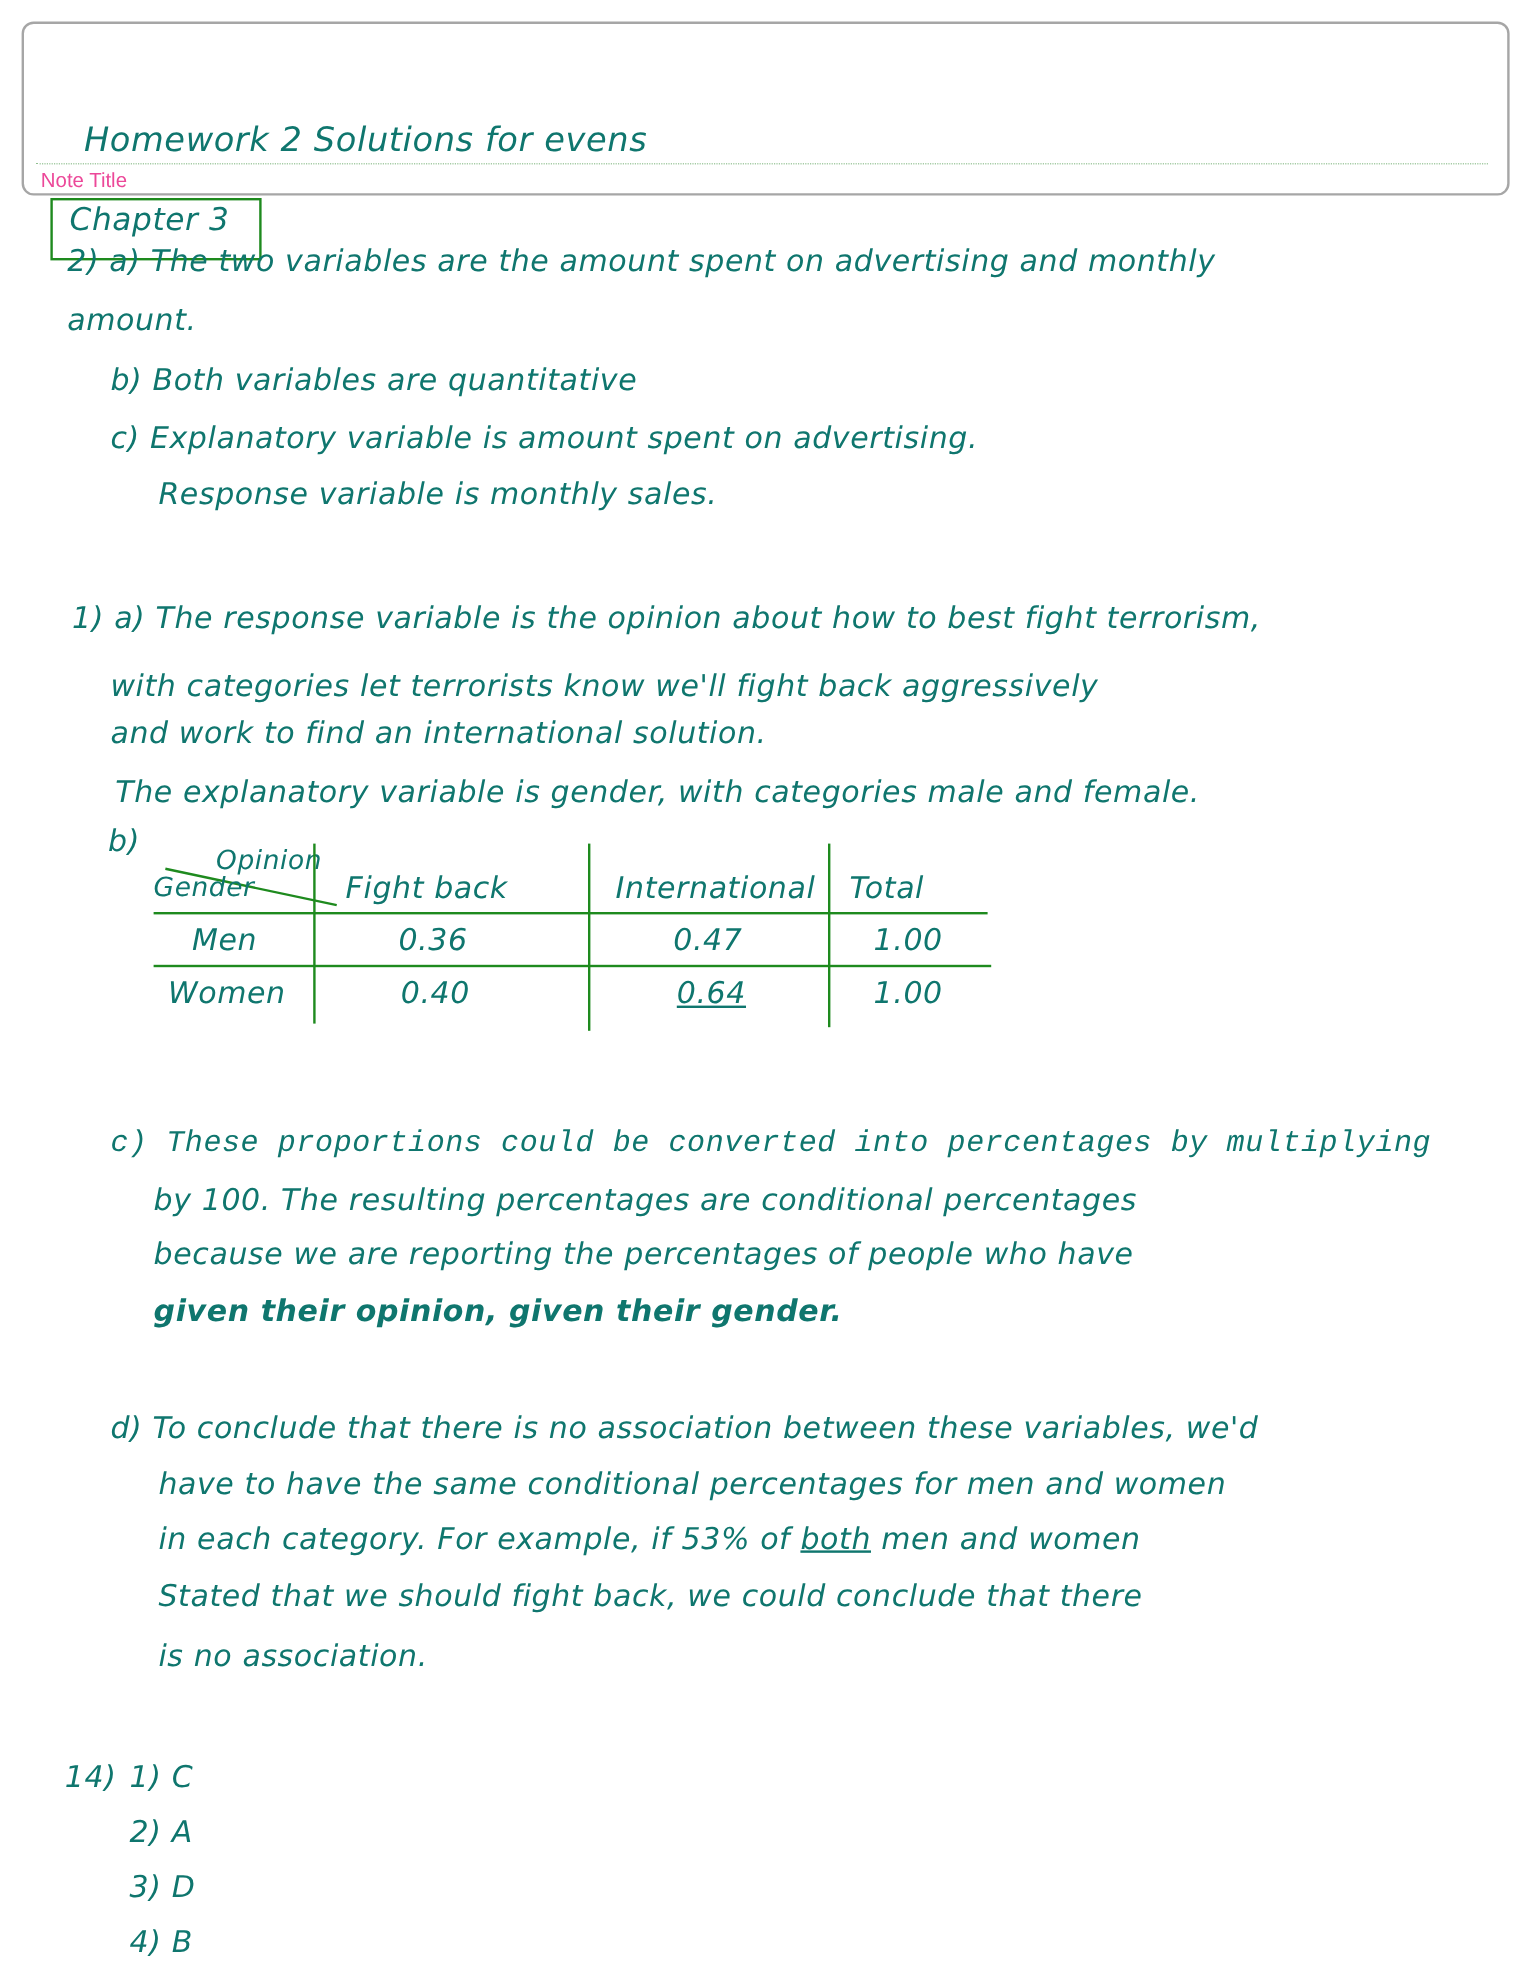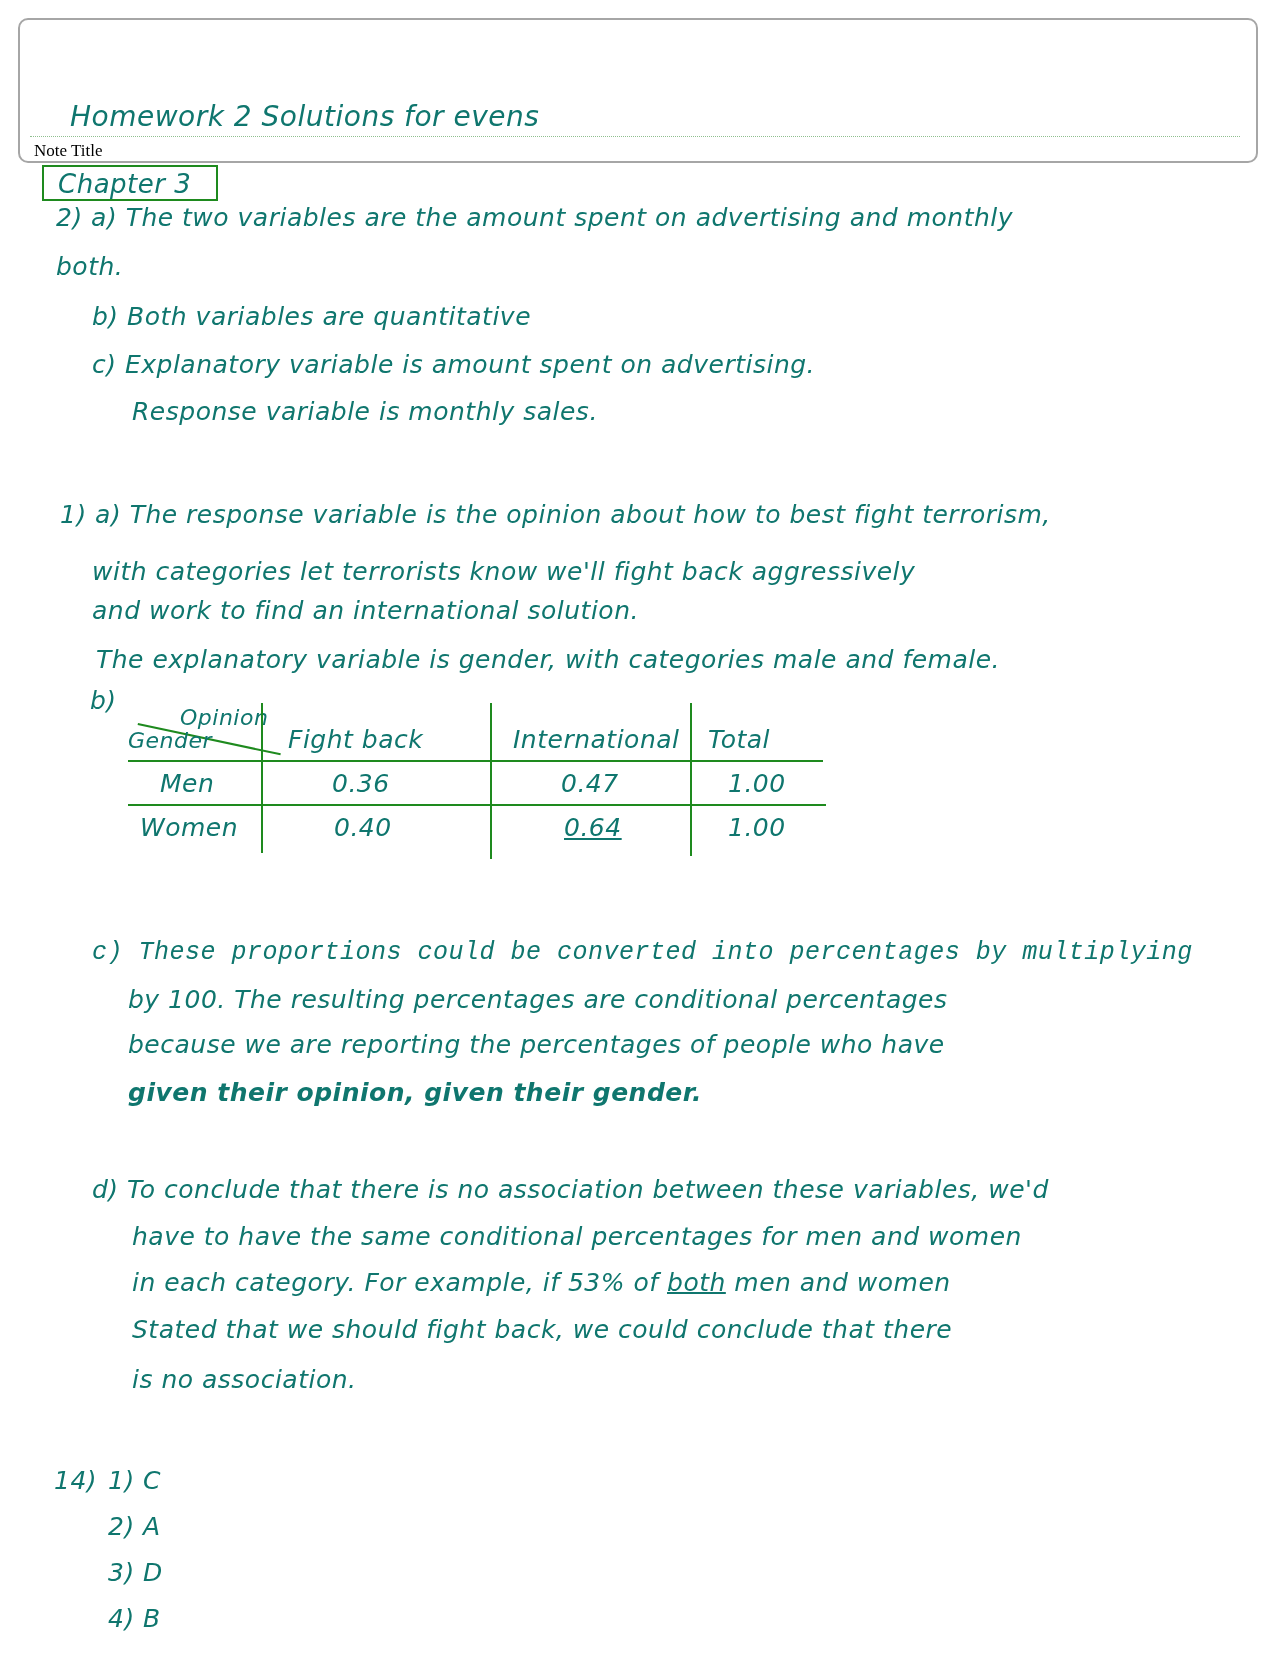--- a/index.html
+++ b/index.html
@@ -4,24 +4,24 @@
 <style>
   html, body { margin:0; padding:0; background:#ffffff; }
   body { width:1280px; height:1656px; position:relative; overflow:hidden;
          font-family:"DejaVu Sans", sans-serif; }
   .ink { color:#0f766e; font-family:"DejaVu Sans", sans-serif; font-style:italic;
          font-weight:normal; letter-spacing:0.5px; }
   .title-box { position:absolute; left:18px; top:18px; width:1240px; height:145px;
                border:2px solid #a6a6a6; border-radius:10px; box-sizing:border-box; }
   .title-dots { position:absolute; left:30px; top:136px; width:1210px; height:0;
                 border-top:1px dotted #8fbf8f; }
-  .note-title { position:absolute; left:34px; top:141px; font-family:Liberation Serif, serif;
-                font-size:17px; color:#000000; }
+  .note-title { position:absolute; left:34px; top:141px; font-family:Liberation Sans, sans-serif;
+                font-size:17px; color:#ec4899; }
   .doc-title { position:absolute; left:70px; top:100px; font-size:28px; }
-  .chapter { position:absolute; left:42px; top:165px; padding:0 14px; height:36px;
+  .chapter { position:absolute; left:42px; top:165px; padding:0 14px; height:52px;
              border:2px solid #1e8a1e; font-size:26px; line-height:34px; box-sizing:border-box; width:176px; }
   .line { position:absolute; font-size:25px; white-space:nowrap; }
   .tbl { position:absolute; left:128px; top:713px; width:745px; height:170px; }
   .tbl .cell { position:absolute; font-size:25px; white-space:nowrap; }
   .hline { position:absolute; height:2px; background:#1e8a1e; }
   .vline { position:absolute; width:2px; background:#1e8a1e; }
   .diag { position:absolute; left:10px; top:10px; width:146px; height:2px; background:#1e8a1e;
           transform-origin:0 0; transform:rotate(12deg); }
   .u { text-decoration:underline; text-decoration-thickness:2px; }
 </style>
@@ -29,21 +29,21 @@
 <body>
 
 <div class="title-box"></div>
 <div class="title-dots"></div>
 <div class="ink doc-title">Homework 2 Solutions for evens</div>
 <div class="note-title">Note Title</div>
 
 <div class="ink chapter">Chapter 3</div>
 
 <div class="ink line" style="left:56px; top:203px;">2) a) The two variables are the amount spent on advertising and monthly</div>
-<div class="ink line" style="left:56px; top:252px;">both.</div>
+<div class="ink line" style="left:56px; top:252px;">amount.</div>
 <div class="ink line" style="left:92px; top:302px;">b) Both variables are quantitative</div>
 <div class="ink line" style="left:92px; top:350px;">c) Explanatory variable is amount spent on advertising.</div>
 <div class="ink line" style="left:132px; top:397px;">Response variable is monthly sales.</div>
 
 <div class="ink line" style="left:60px; top:500px;">1) a) The response variable is the opinion about how to best fight terrorism,</div>
 <div class="ink line" style="left:92px; top:557px;font-style:italic;">with categories let terrorists know we'll fight back aggressively</div>
 <div class="ink line" style="left:92px; top:596px;">and work to find an international solution.</div>
 <div class="ink line" style="left:96px; top:645px;">The explanatory variable is gender, with categories male and female.</div>
 <div class="ink line" style="left:90px; top:686px;">b)</div>
 

